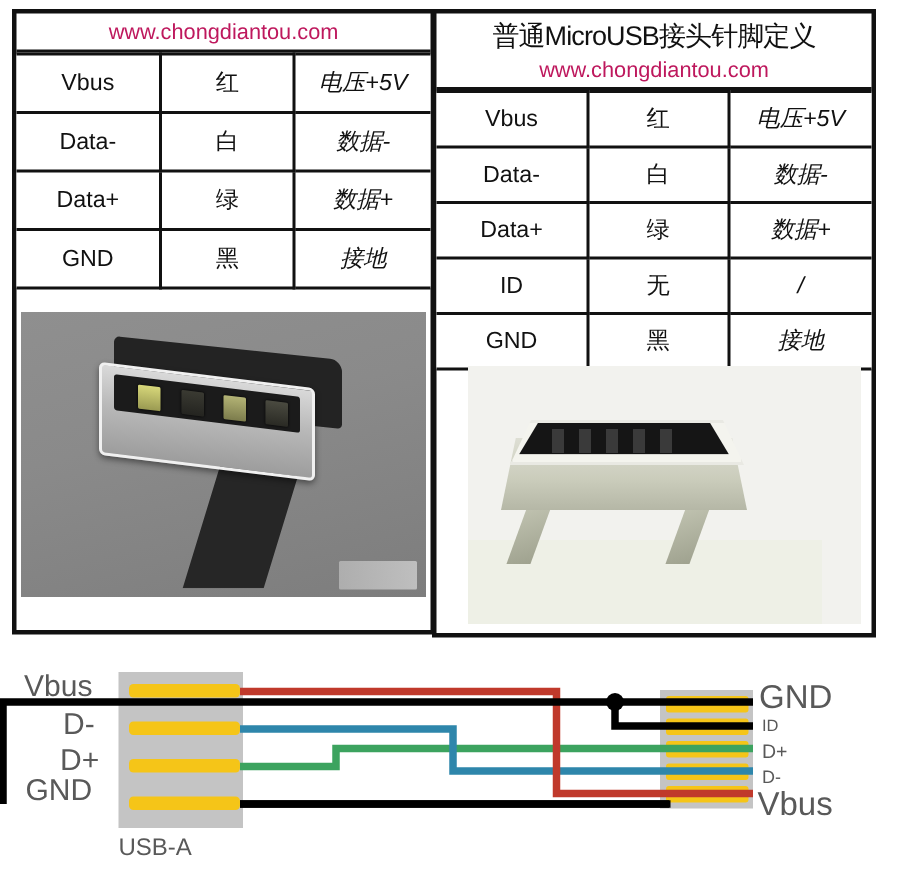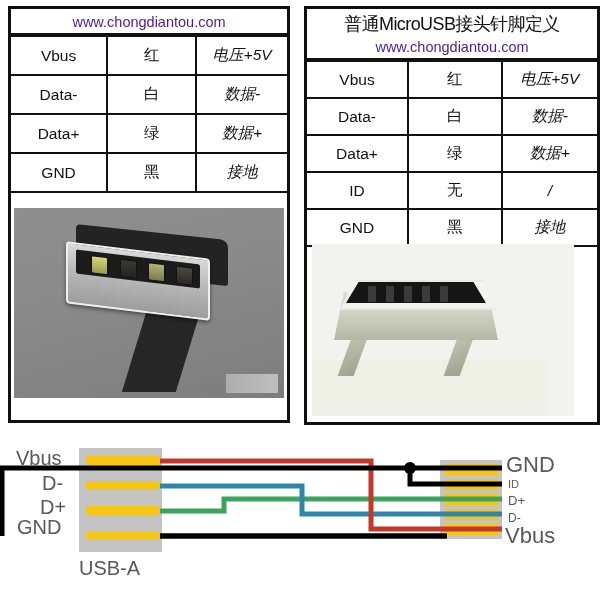--- a/index.html
+++ b/index.html
@@ -17,42 +17,42 @@
   }
 
   
   .panel {
     position: absolute;
     box-sizing: border-box;
     border: 3px solid #111111;
     background: #ffffff;
   }
   #panel-left  { left: 8px;   top: 6px;  width: 282px; height: 417px; }
-  #panel-right { left: 304px; top: 6px;  width: 296px; height: 419px; }
+  #panel-right { left: 288px; top: 6px;  width: 296px; height: 419px; }
 
   
   .title-block {
     box-sizing: border-box;
     padding-top: 3px;
     border-bottom: 2px solid #111111;
   }
   .panel-title {
     text-align: center;
     font-size: 19px;
     line-height: 25px;
     letter-spacing: -0.3px;
     white-space: nowrap;
     color: #111111;
   }
   #panel-right .panel-title { font-size: 18px; letter-spacing: -0.6px; }
   .panel-url {
     text-align: center;
     font-size: 14.5px;
     line-height: 21px;
-    color: #4c1d95;
+    color: #be185d;
   }
 
   
   table.pin-table {
     border-collapse: collapse;
     width: 100%;
     table-layout: fixed;
   }
   table.pin-table td {
     border: 2px solid #111111;
@@ -200,21 +200,21 @@
   }
   .diag-label {
     position: absolute;
     color: #595959;
     white-space: nowrap;
   }
   #lbl-vbus-l { left: 16px; top: 19px;  font-size: 20px; }
   #lbl-dm-l   { left: 42px; top: 44px;  font-size: 20px; }
   #lbl-dp-l   { left: 40px; top: 68px;  font-size: 20px; }
   #lbl-gnd-l  { left: 17px; top: 88px;  font-size: 20px; }
-  #lbl-usba   { left: 79px; top: 129px; font-size: 20px; text-align: right; }
+  #lbl-usba   { left: 79px; top: 129px; font-size: 16px; text-align: right; }
   #lbl-gnd-r  { left: 506px; top: 24px; font-size: 22px; }
   #lbl-id-r   { left: 508px; top: 50px; font-size: 11px; }
   #lbl-dp-r   { left: 508px; top: 65px; font-size: 13px; }
   #lbl-dm-r   { left: 508px; top: 83px; font-size: 12px; }
   #lbl-vbus-r { left: 505px; top: 95px; font-size: 22px; }
 </style>
 </head>
 <body>
 
 <div class="panel" id="panel-left">

